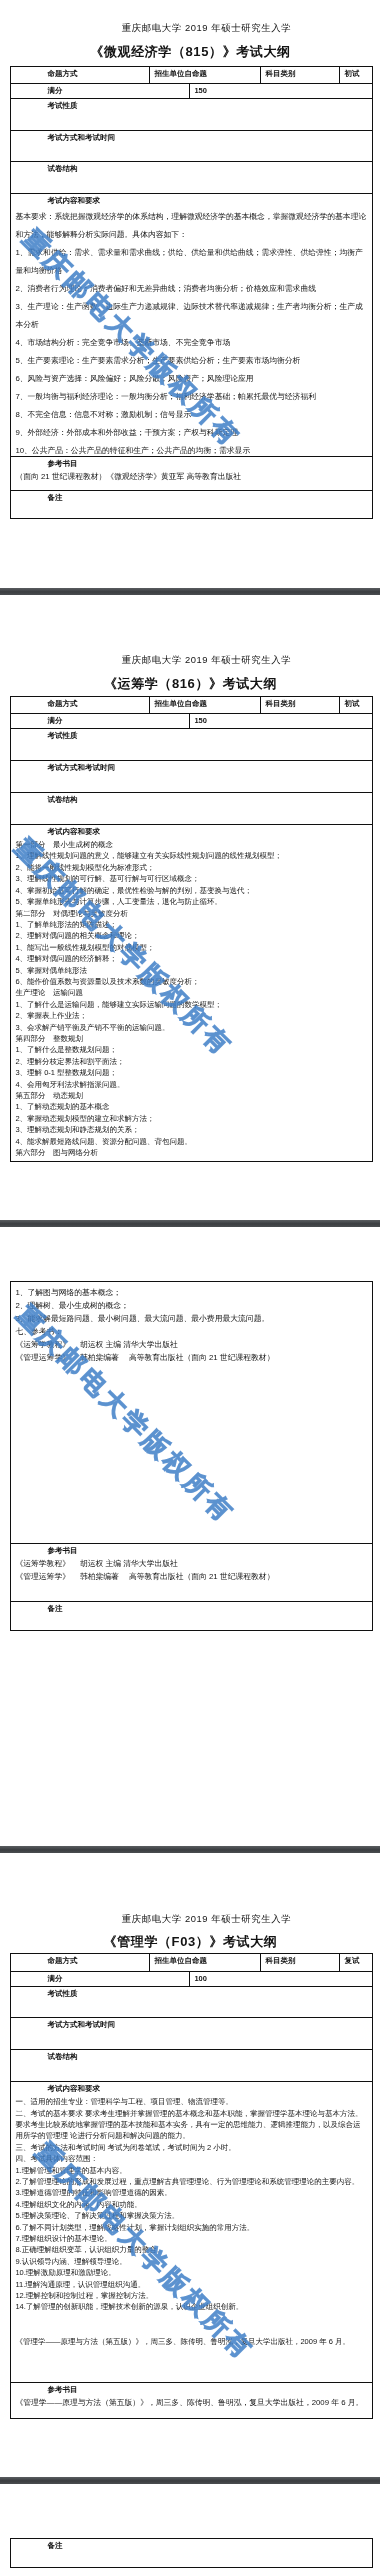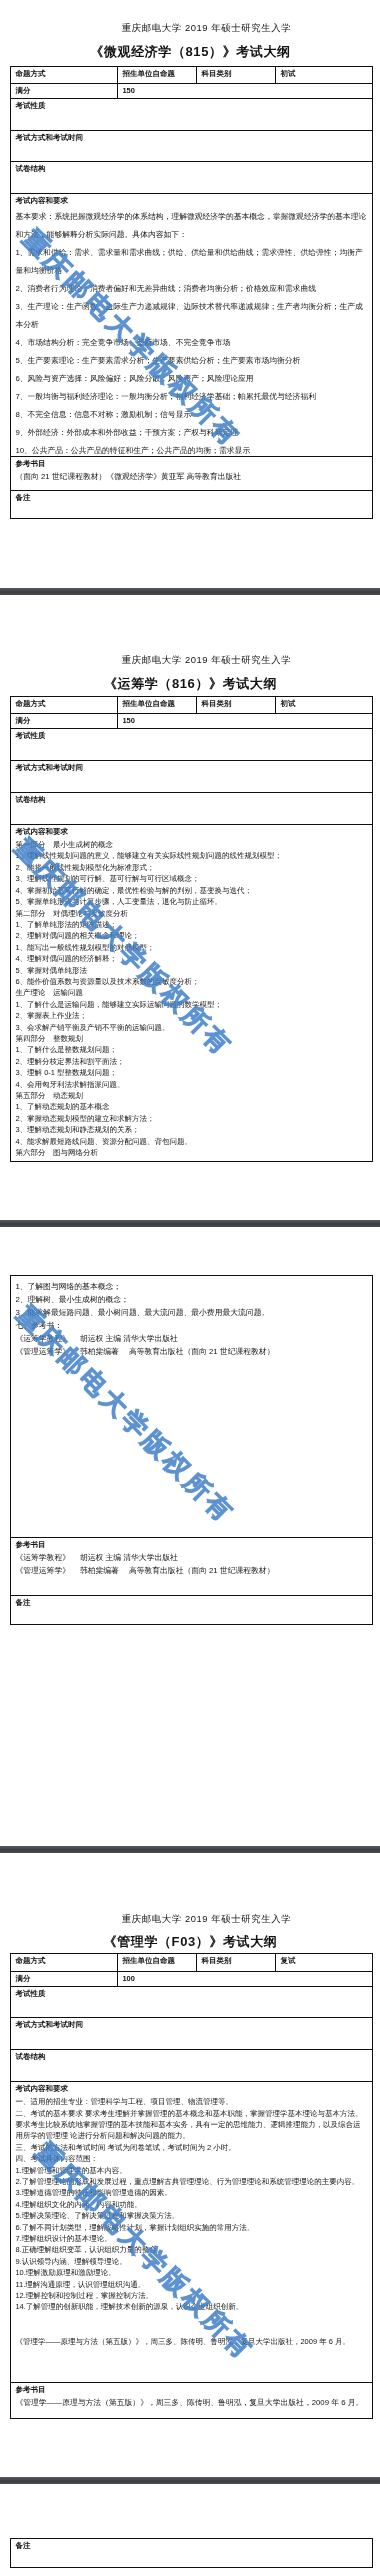--- a/index.html
+++ b/index.html
@@ -17,29 +17,29 @@
   .h1 { position:absolute; left:16px; width:100%; text-align:center;
         font-weight:normal; font-size:9.4px; letter-spacing:0.6px; }
   .h2 { position:absolute; left:0; width:100%; text-align:center;
         font-weight:bold; font-size:13px; letter-spacing:0.6px; }
   .doc-table {
     position:absolute; left:10px; width:363px;
     border:1.1px solid #101010; box-sizing:border-box;
     background:transparent; z-index:1;
   }
   .tr { display:flex; box-sizing:border-box; overflow:hidden; }
-  .bt { border-top:0.6px solid #101010; }
+  .bt { border-top:0.6px solid #101010;gap:40px; }
   .td { box-sizing:border-box; padding:2.2px 4.4px; font-size:7.5px; overflow:hidden; }
   .c1 { width:106px; flex:0 0 auto; }
   .c2 { width:79px; flex:0 0 auto; border-left:0.6px solid #101010;font-family:Liberation Serif, serif; }
   .c3 { width:79px; flex:0 0 auto; border-left:0.6px solid #101010; }
   .c4 { flex:1 1 auto; border-left:0.6px solid #101010; }
   .rest { flex:1 1 auto; border-left:0.6px solid #101010; }
   .full { width:100%; flex:1 1 auto; }
-  .lbl { font-weight:bold; font-size:7.5px; }
+  .lbl { font-weight:bold; font-size:7.5px;margin-left:32px; }
   .val { font-weight:600; }
   .lines { margin-top:1.7px; }
   .content-line { font-size:7.8px; white-space:normal; }
   .lh26 .content-line { line-height:18px; }
   .lh21 .content-line { line-height:11.4px; font-size:7.5px; }
   .lh23 .content-line { line-height:13px; }
   .lh24 .content-line { line-height:12.8px; }
   .wm {
     position:absolute; z-index:5; white-space:nowrap; pointer-events:none;
     font-size:25.6px; font-weight:bold; letter-spacing:3.9px;
@@ -173,21 +173,21 @@
             </div>
         </div>
       </div>
     </div>
   </div>
 
   <div class="sep-bar" style="top:1220px;"></div>
 
   <div class="page" style="top:1227px; height:619px;">
     <div class="wm" style="left:34px; top:71px;">重庆邮电大学版权所有</div>
-    <div class="doc-table" style="top:48px;">
+    <div class="doc-table" style="top:54px;">
       <div class="tr" style="height:261px;">
         <div class="td full">
           <div class="lines lh23">
               <div class="content-line">1、了解图与网络的基本概念；</div>
               <div class="content-line">2、理解树、最小生成树的概念；</div>
               <div class="content-line">3、能求解最短路问题、最小树问题、最大流问题、最小费用最大流问题。</div>
               <div class="content-line">七、参考书：</div>
               <div class="content-line">《运筹学教程》　 胡运权 主编 清华大学出版社</div>
               <div class="content-line">《管理运筹学》　 韩柏棠编著　 高等教育出版社（面向 21 世纪课程教材）</div>
             </div>

